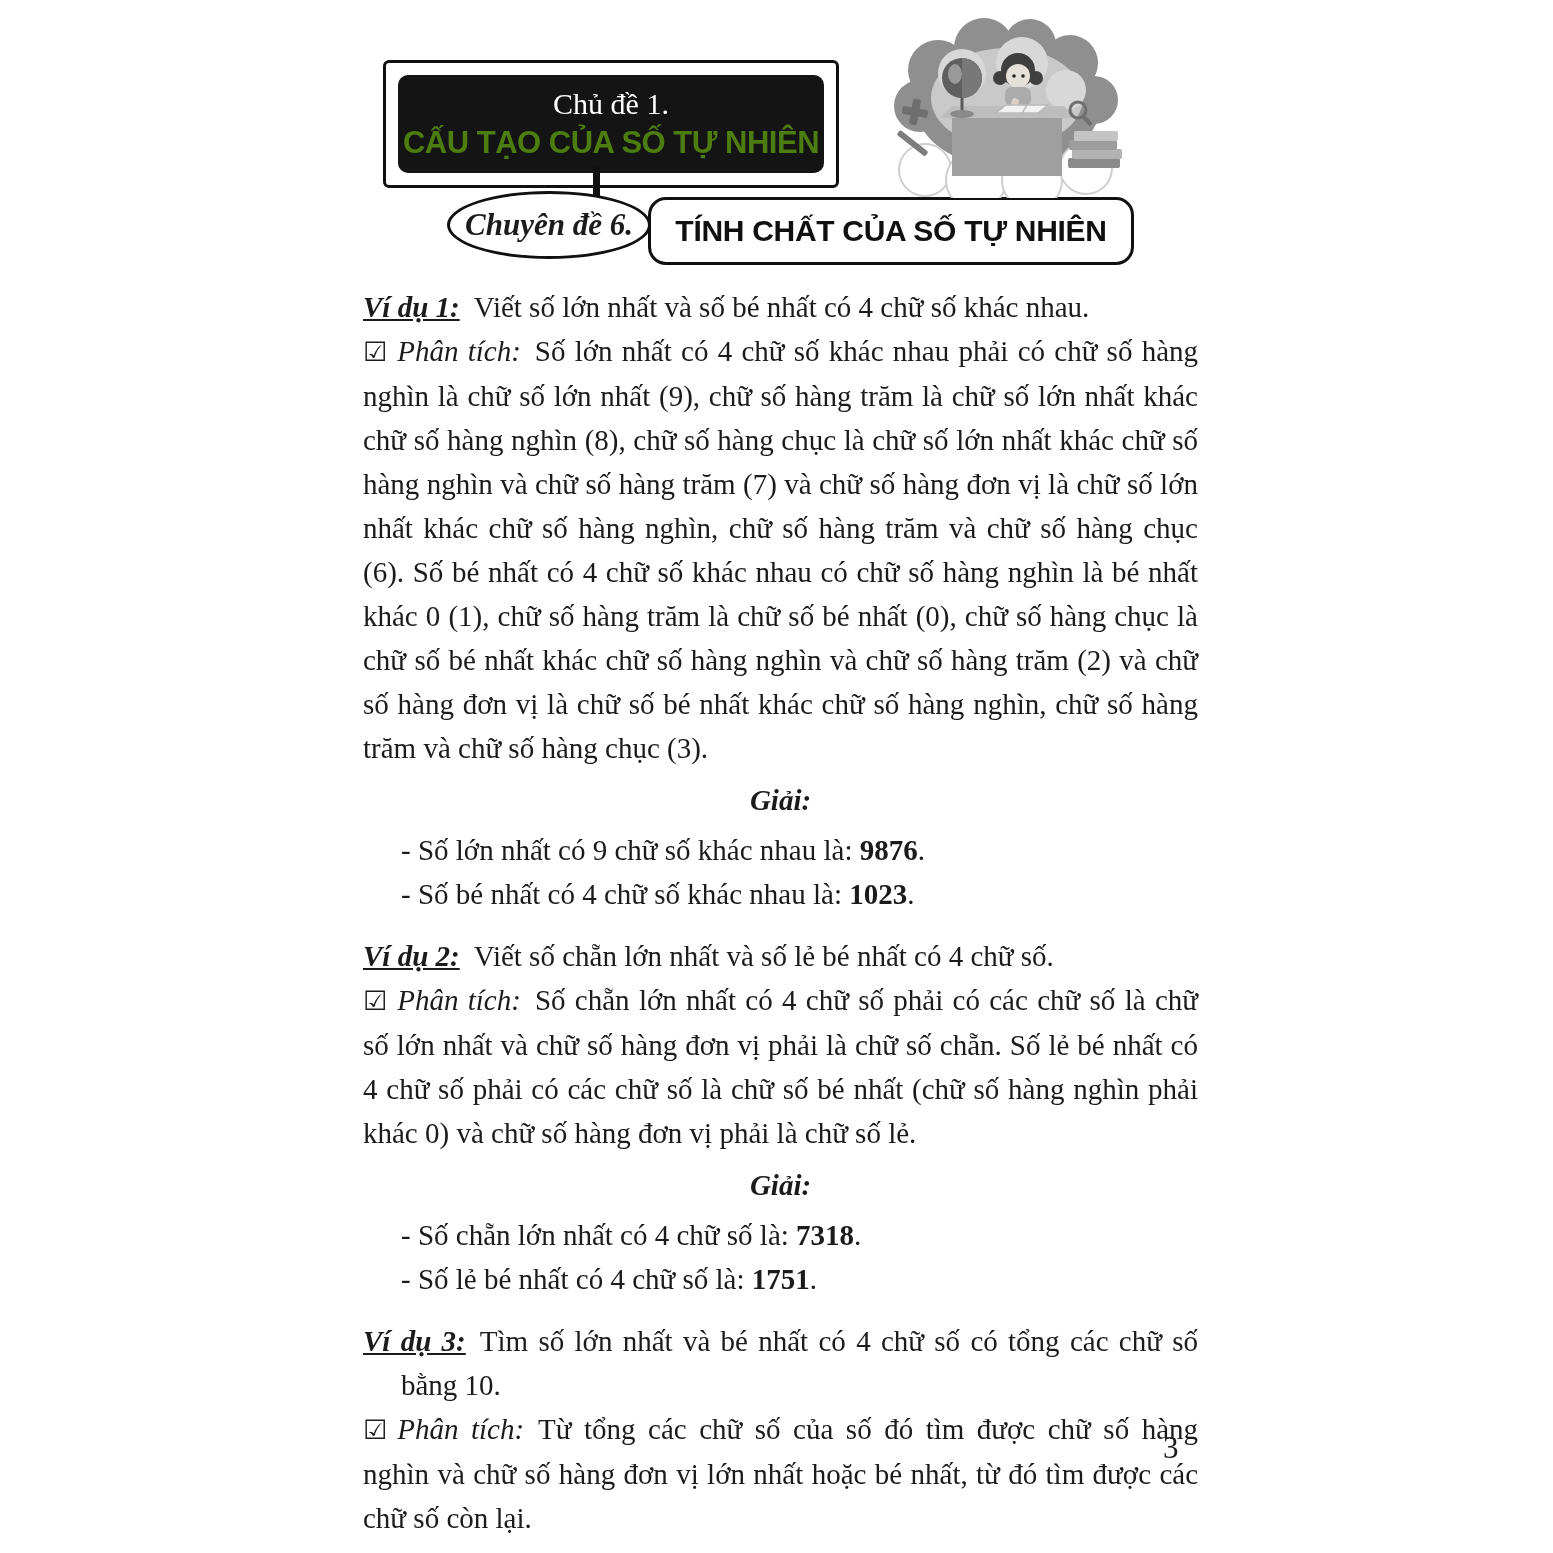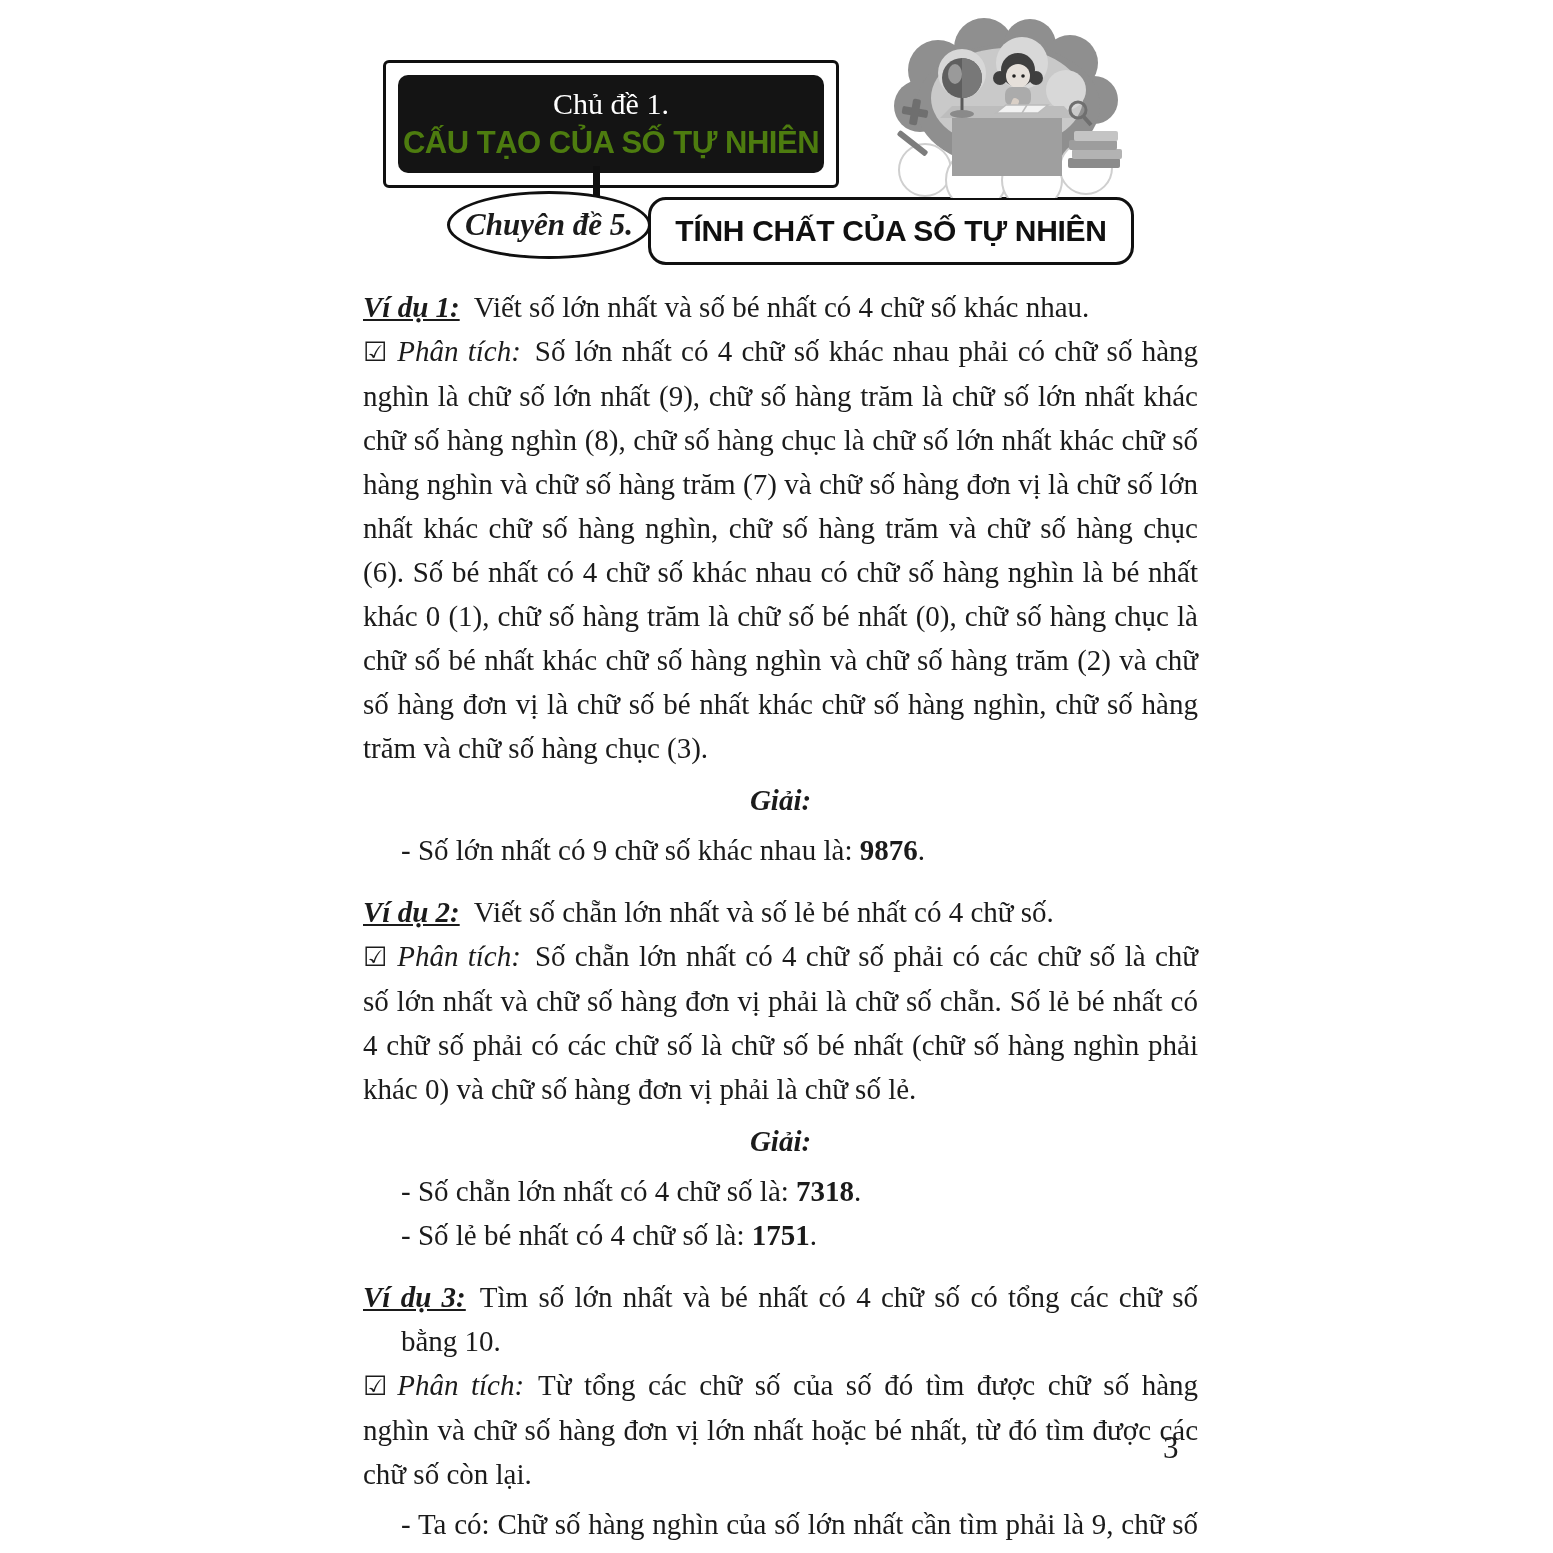--- a/index.html
+++ b/index.html
@@ -72,21 +72,21 @@
 <div class="page">
 
   <div class="chu-de-box">
     <div class="chu-de-inner">
       <div class="chu-de-label">Chủ đề 1.</div>
       <div class="chu-de-title">CẤU TẠO CỦA SỐ TỰ NHIÊN</div>
     </div>
   </div>
   <div class="v-line"></div>
   <div class="h-line"></div>
-  <div class="oval">Chuyên đề 5.</div>
+  <div class="oval">Chuyên đề 6.</div>
   <div class="chuyen-de-box">TÍNH CHẤT CỦA SỐ TỰ NHIÊN</div>
 
   <svg class="illustration" viewBox="0 0 258 180">
     <g>
       <circle cx="40" cy="88" r="26" fill="#8f8f8f"></circle>
       <circle cx="58" cy="52" r="30" fill="#8f8f8f"></circle>
       <circle cx="104" cy="30" r="30" fill="#8f8f8f"></circle>
       <circle cx="150" cy="27" r="26" fill="#8f8f8f"></circle>
       <circle cx="190" cy="45" r="28" fill="#8f8f8f"></circle>
       <circle cx="214" cy="82" r="24" fill="#8f8f8f"></circle>
@@ -147,20 +147,21 @@
     </g>
   </svg>
 
   <main class="bodytext">
 
     <section class="example">
       <p class="ex-head"><span class="ex-label">Ví dụ 1:</span><span>Viết số lớn nhất và số bé nhất có 4 chữ số khác nhau.</span></p>
       <p class="analysis"><span class="checkbox">☑</span><span class="an-label">Phân tích:</span><span>Số lớn nhất có 4 chữ số khác nhau phải có chữ số hàng nghìn là chữ số lớn nhất (9), chữ số hàng trăm là chữ số lớn nhất khác chữ số hàng nghìn (8), chữ số hàng chục là chữ số lớn nhất khác chữ số hàng nghìn và chữ số hàng trăm (7) và chữ số hàng đơn vị là chữ số lớn nhất khác chữ số hàng nghìn, chữ số hàng trăm và chữ số hàng chục (6). Số bé nhất có 4 chữ số khác nhau có chữ số hàng nghìn là bé nhất khác 0 (1), chữ số hàng trăm là chữ số bé nhất (0), chữ số hàng chục là chữ số bé nhất khác chữ số hàng nghìn và chữ số hàng trăm (2) và chữ số hàng đơn vị là chữ số bé nhất khác chữ số hàng nghìn, chữ số hàng trăm và chữ số hàng chục (3).</span></p>
       <p class="giai">Giải:</p>
       <p class="sol"><span>- Số lớn nhất có 9 chữ số khác nhau là: </span><b>9876</b><span>.</span></p>
+      <p class="sol"><span>- Số bé nhất có 4 chữ số khác nhau là: </span><b>1023</b><span>.</span></p>
     </section>
 
     <section class="example">
       <p class="ex-head"><span class="ex-label">Ví dụ 2:</span><span>Viết số chẵn lớn nhất và số lẻ bé nhất có 4 chữ số.</span></p>
       <p class="analysis"><span class="checkbox">☑</span><span class="an-label">Phân tích:</span><span>Số chẵn lớn nhất có 4 chữ số phải có các chữ số là chữ số lớn nhất và chữ số hàng đơn vị phải là chữ số chẵn. Số lẻ bé nhất có 4 chữ số phải có các chữ số là chữ số bé nhất (chữ số hàng nghìn phải khác 0) và chữ số hàng đơn vị phải là chữ số lẻ.</span></p>
       <p class="giai">Giải:</p>
       <p class="sol"><span>- Số chẵn lớn nhất có 4 chữ số là: </span><b>7318</b><span>.</span></p>
       <p class="sol"><span>- Số lẻ bé nhất có 4 chữ số là: </span><b>1751</b><span>.</span></p>
     </section>
 

